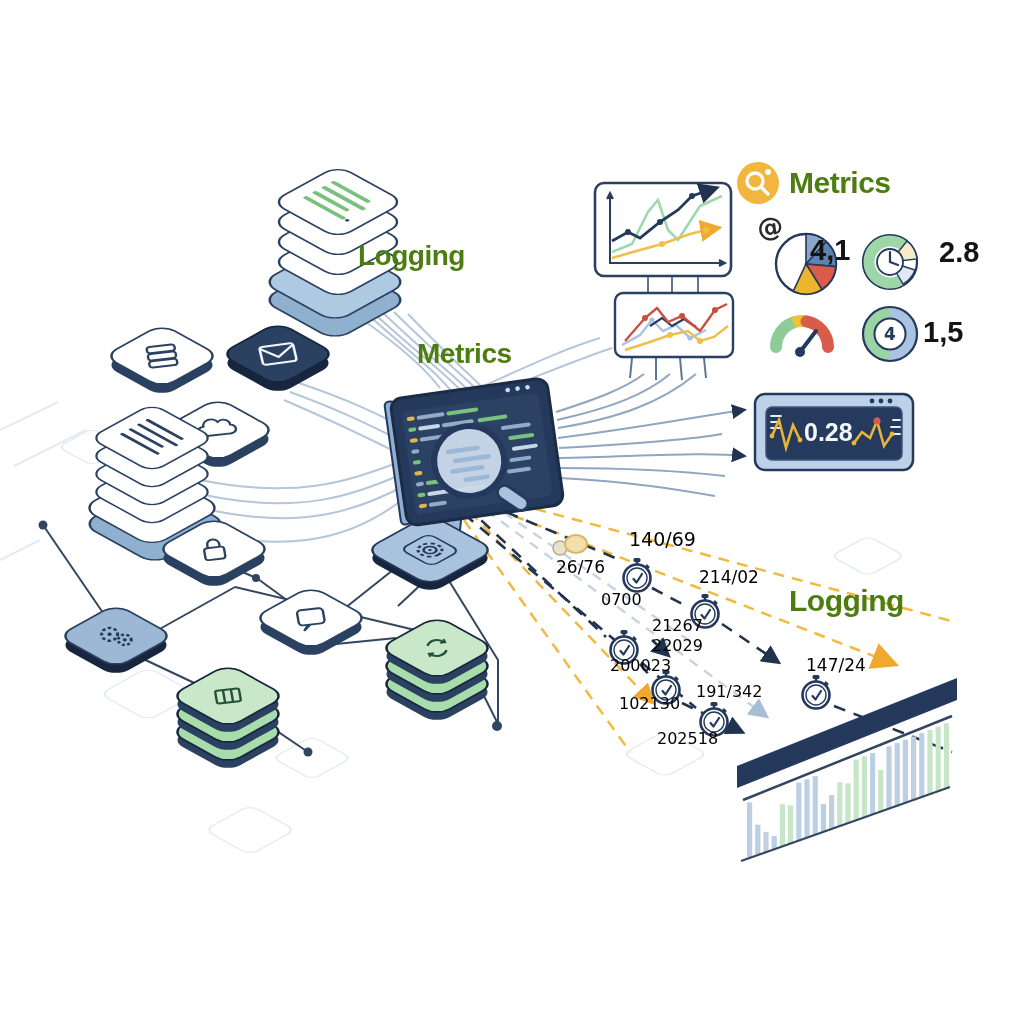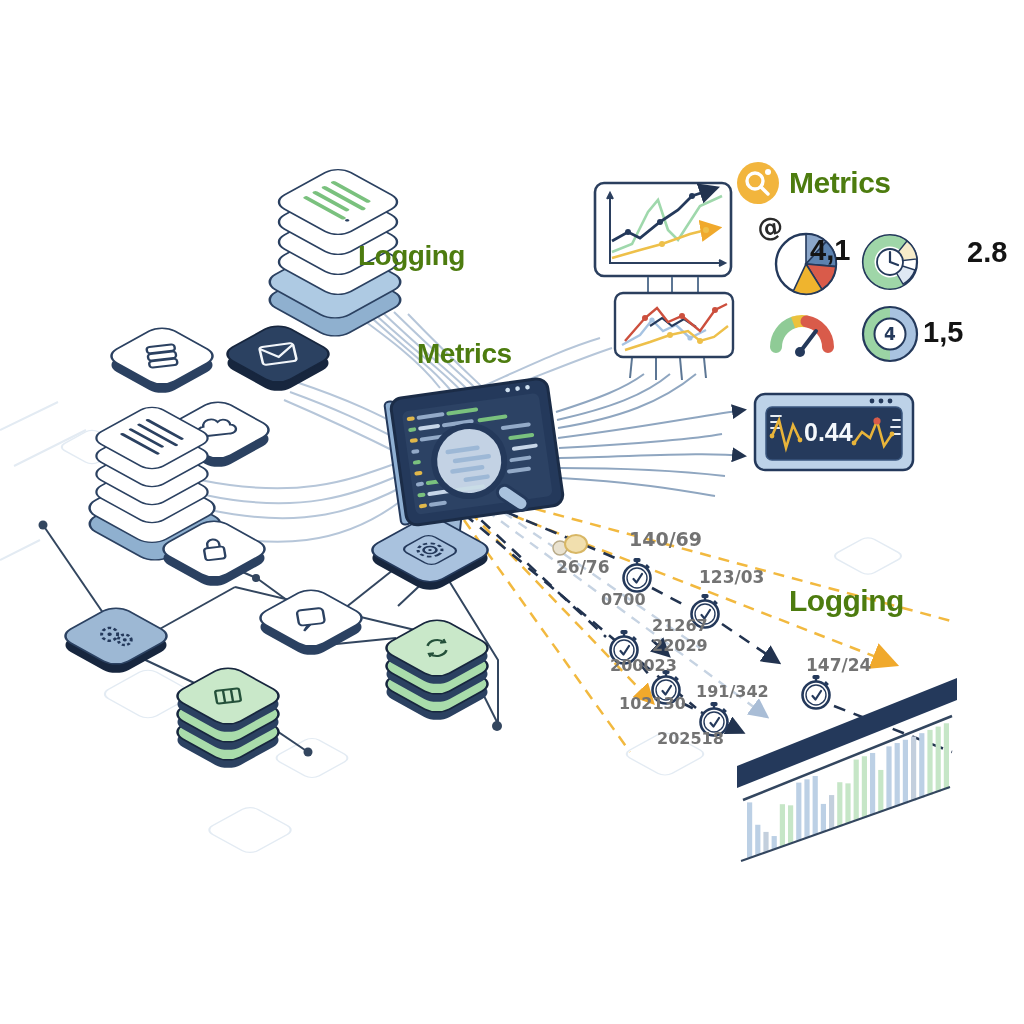--- a/index.html
+++ b/index.html
@@ -3,21 +3,21 @@
 <meta charset="utf-8">
 <style>
   html,body{margin:0;padding:0;background:#ffffff;}
   #canvas{position:relative;width:1024px;height:1024px;background:#ffffff;overflow:hidden;
           font-family:"Liberation Sans",sans-serif;}
   #scene{position:absolute;left:0;top:0;}
   .hd{position:absolute;font-family:"Liberation Sans",sans-serif;font-weight:700;color:#4d7c0f;
       letter-spacing:-0.5px;font-size:28px;white-space:nowrap;}
   .val{position:absolute;font-family:"Liberation Sans",sans-serif;font-weight:800;color:#141414;
        font-size:29px;white-space:nowrap;}
-  .ts{position:absolute;font-family:"DejaVu Sans",sans-serif;font-weight:700;color:#737373;
+  .ts{position:absolute;font-family:"DejaVu Sans",sans-serif;font-weight:400;color:#000000;
       white-space:nowrap;}
   .white{color:#f4f8fc;}
   .at{position:absolute;font-family:"DejaVu Sans",sans-serif;font-weight:600;font-size:26px;
       color:#2a2a2a;transform:rotate(-8deg);}
   .ringc{position:absolute;font-family:"DejaVu Sans",sans-serif;font-weight:700;font-size:17px;
          color:#24395b;}
   
   .ts0{left:629px;top:528px;font-size:19px;}
   .ts1{left:556px;top:557px;font-size:17px;}
   .ts2{left:699px;top:567px;font-size:17px;}
@@ -590,29 +590,29 @@
           <circle cx="892" cy="434" r="2.4"></circle>
         </g>
   </g>
 </svg>
 
 <div class="hd" style="left:358px;top:240px;">Logging</div>
 <div class="hd" style="left:417px;top:338px;">Metrics</div>
 <div class="hd" style="left:789px;top:166px;font-size:30px;">Metrics</div>
 <div class="at" style="left:757px;top:212px;">@</div>
 <div class="val" style="left:810px;top:208px;margin-top:26px;">4,1</div>
-<div class="val" style="left:967px;top:236px;">2.8</div>
+<div class="val" style="left:939px;top:236px;">2.8</div>
 <div class="val" style="left:923px;top:316px;">1,5</div>
 <div class="ringc" style="left:884px;top:324px;">4</div>
-<div class="val white" style="left:804px;top:418px;font-size:25px;">0.44</div>
+<div class="val white" style="left:804px;top:418px;font-size:25px;">0.28</div>
 <div class="hd" style="left:789px;top:584px;font-size:30px;">Logging</div>
 
 <div class="ts ts0">140/69</div>
 <div class="ts ts1">26/76</div>
-<div class="ts ts2">123/03</div>
+<div class="ts ts2">214/02</div>
 <div class="ts ts3">0700</div>
 <div class="ts ts4">21267</div>
 <div class="ts ts5">22029</div>
 <div class="ts ts6">200023</div>
 <div class="ts ts7">102130</div>
 <div class="ts ts8">191/342</div>
 <div class="ts ts9">202518</div>
 <div class="ts ts10">147/24</div>
 
 </div>

